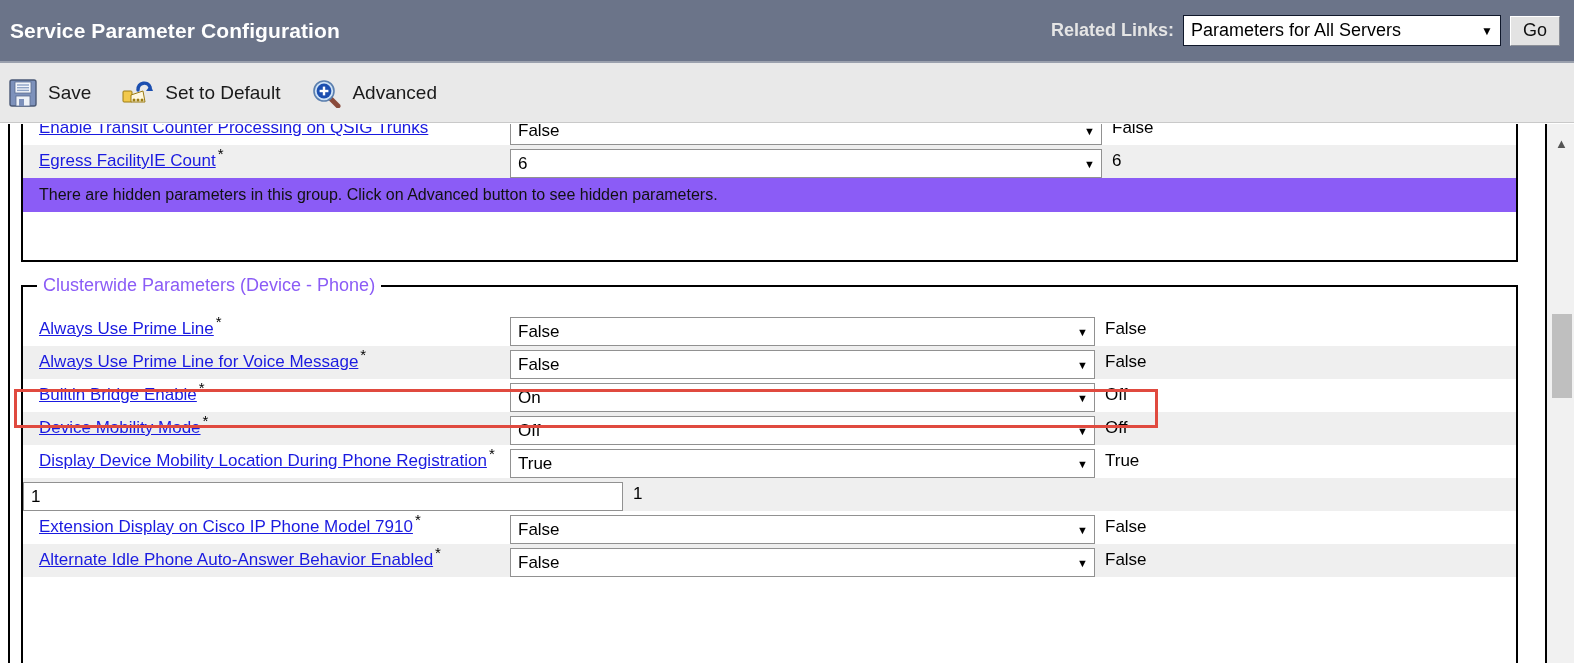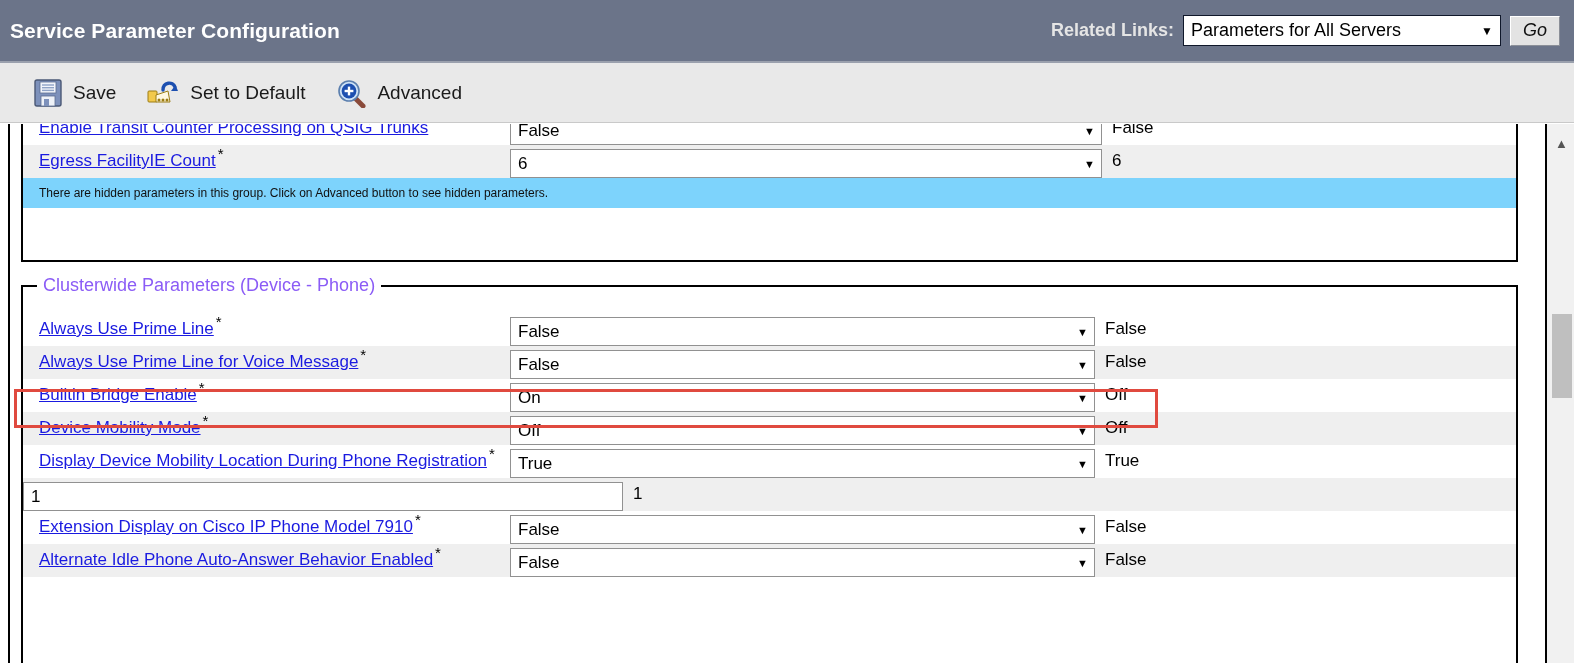--- a/index.html
+++ b/index.html
@@ -67,33 +67,32 @@
     border: 1px solid #8b8f98;
     border-top-color: #ffffff;
     border-left-color: #ffffff;
     height: 30px;
     padding: 0 12px;
     display: flex;
     align-items: center;
     font-size: 18px;
     color: #111;
     cursor: pointer;
-    font-style: italic;
   }
 
   
   .toolbar {
     position: absolute;
     left: 0; top: 63px;
     width: 1574px; height: 60px;
     background: #e9e9e9;
     border-bottom: 1px solid #c9c9c9;
     display: flex;
     align-items: center;
-    padding-left: 33px;
+    padding-left: 8px;
     gap: 0;
   }
   .tool-item {
     display: flex;
     align-items: center;
     gap: 10px;
     margin-right: 30px;
     cursor: pointer;
   }
   .tool-label {
@@ -210,23 +209,23 @@
   }
   .default-cell {
     padding: 6px 0 0 10px;
     font-size: 17px;
     color: #000;
     white-space: nowrap;
   }
 
   .hidden-note {
     padding: 8px 0 8px 16px;
-    font-size: 12px;
+    font-size: 16px;
     color: #111;
-    background: #7dd3fc;
+    background: #8b5cf6;
   }
 
   
   .highlight-box {
     position: absolute;
     border: 3px solid #e04a3f;
     pointer-events: none;
     z-index: 20;
   }
 

